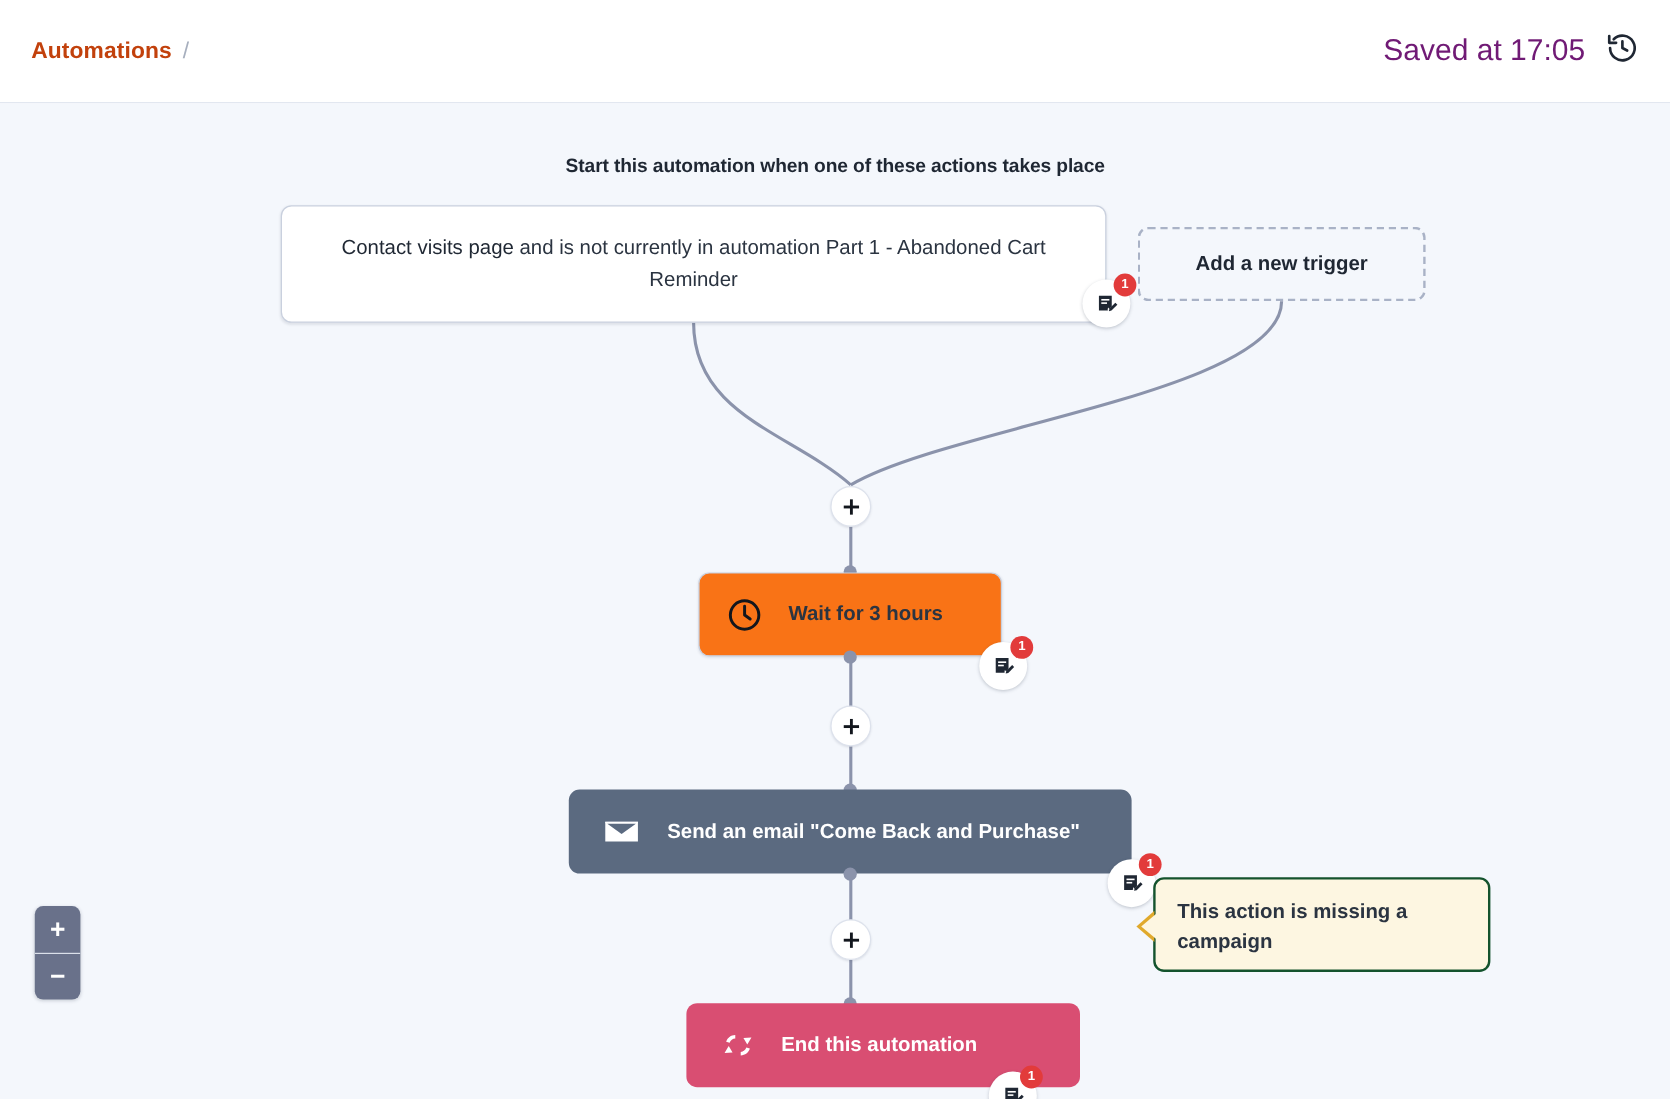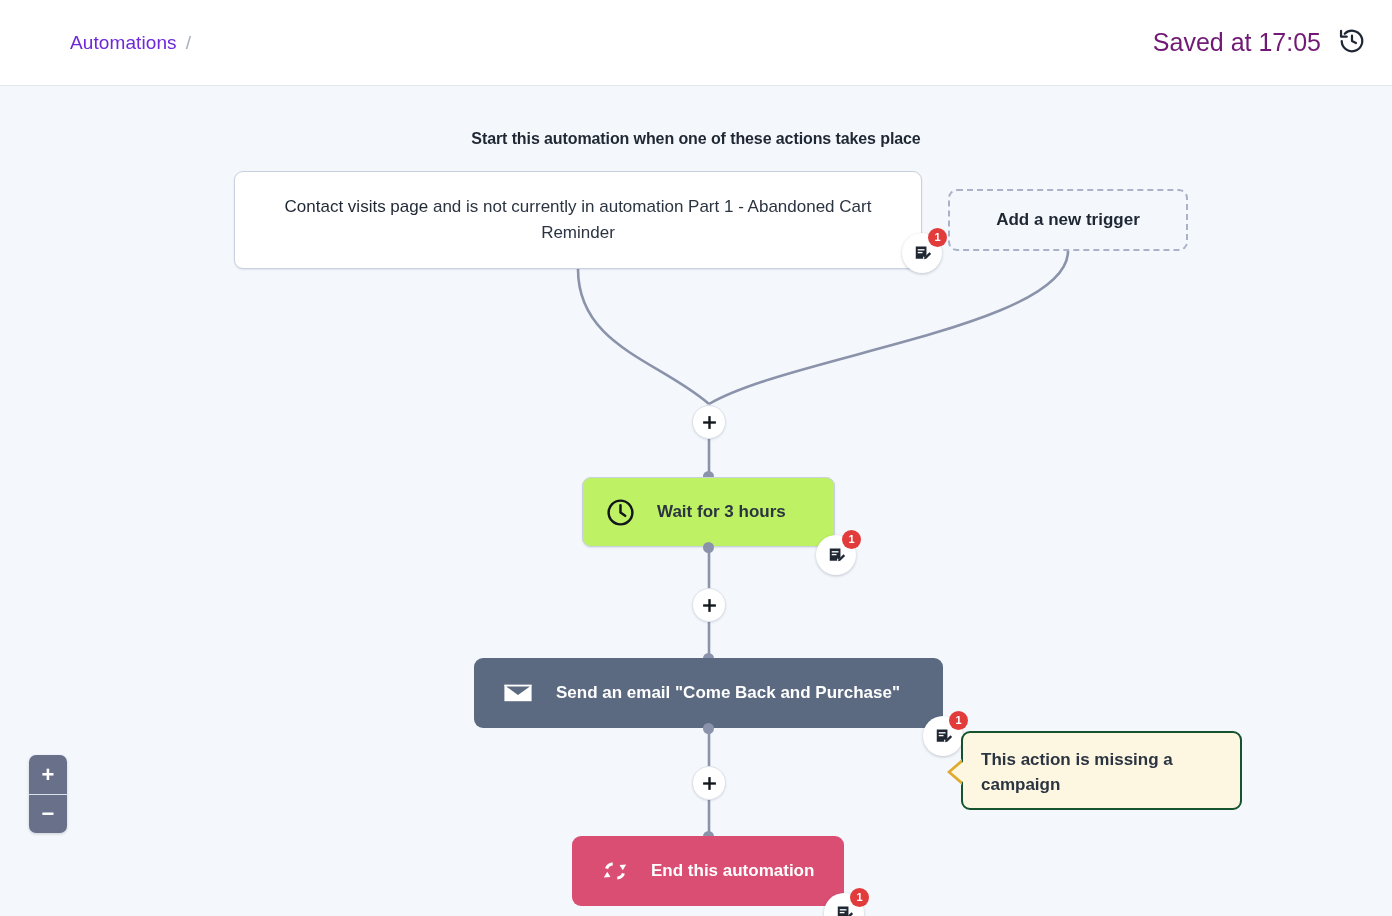--- a/index.html
+++ b/index.html
@@ -25,24 +25,23 @@
     justify-content: space-between;
     padding: 0 26px 0 26px;
   }
   .breadcrumb {
     display: flex;
     align-items: baseline;
     font-size: 19px;
     white-space: nowrap;
   }
   .crumb-root {
-    font-weight: normal;
-    color: #6d28d9;
+    font-weight: bold;
+    color: #c2410c;
     letter-spacing: 0.1px;
-    margin-left: 44px;
   }
   .crumb-sep {
     color: #a7afbe;
     margin: 0 9px;
     font-weight: 400;
   }
   .crumb-current {
     color: #3a4352;
     font-weight: 400;
   }
@@ -134,21 +133,21 @@
     font-size: 17px;
     font-weight: bold;
     color: #1f2733;
   }
 
   .wait-card {
     left: 582px;
     top: 391px;
     width: 253px;
     height: 70px;
-    background: #bef264;
+    background: #f97316;
     border: 1px solid #c9d0de;
     border-radius: 9px;
     box-shadow: 0 1px 2px rgba(40,50,70,0.10);
     display: flex;
     align-items: center;
     padding-left: 22px;
     gap: 21px;
   }
   .wait-label {
     font-size: 17px;
@@ -170,21 +169,21 @@
   }
   .email-label {
     font-size: 17px;
     font-weight: bold;
     color: #ffffff;
   }
 
   .end-card {
     left: 572px;
     top: 750px;
-    width: 272px;
+    width: 328px;
     height: 70px;
     background: #d94e72;
     border-radius: 9px;
     display: flex;
     align-items: center;
     padding-left: 27px;
     gap: 20px;
   }
   .end-label {
     font-size: 17px;

